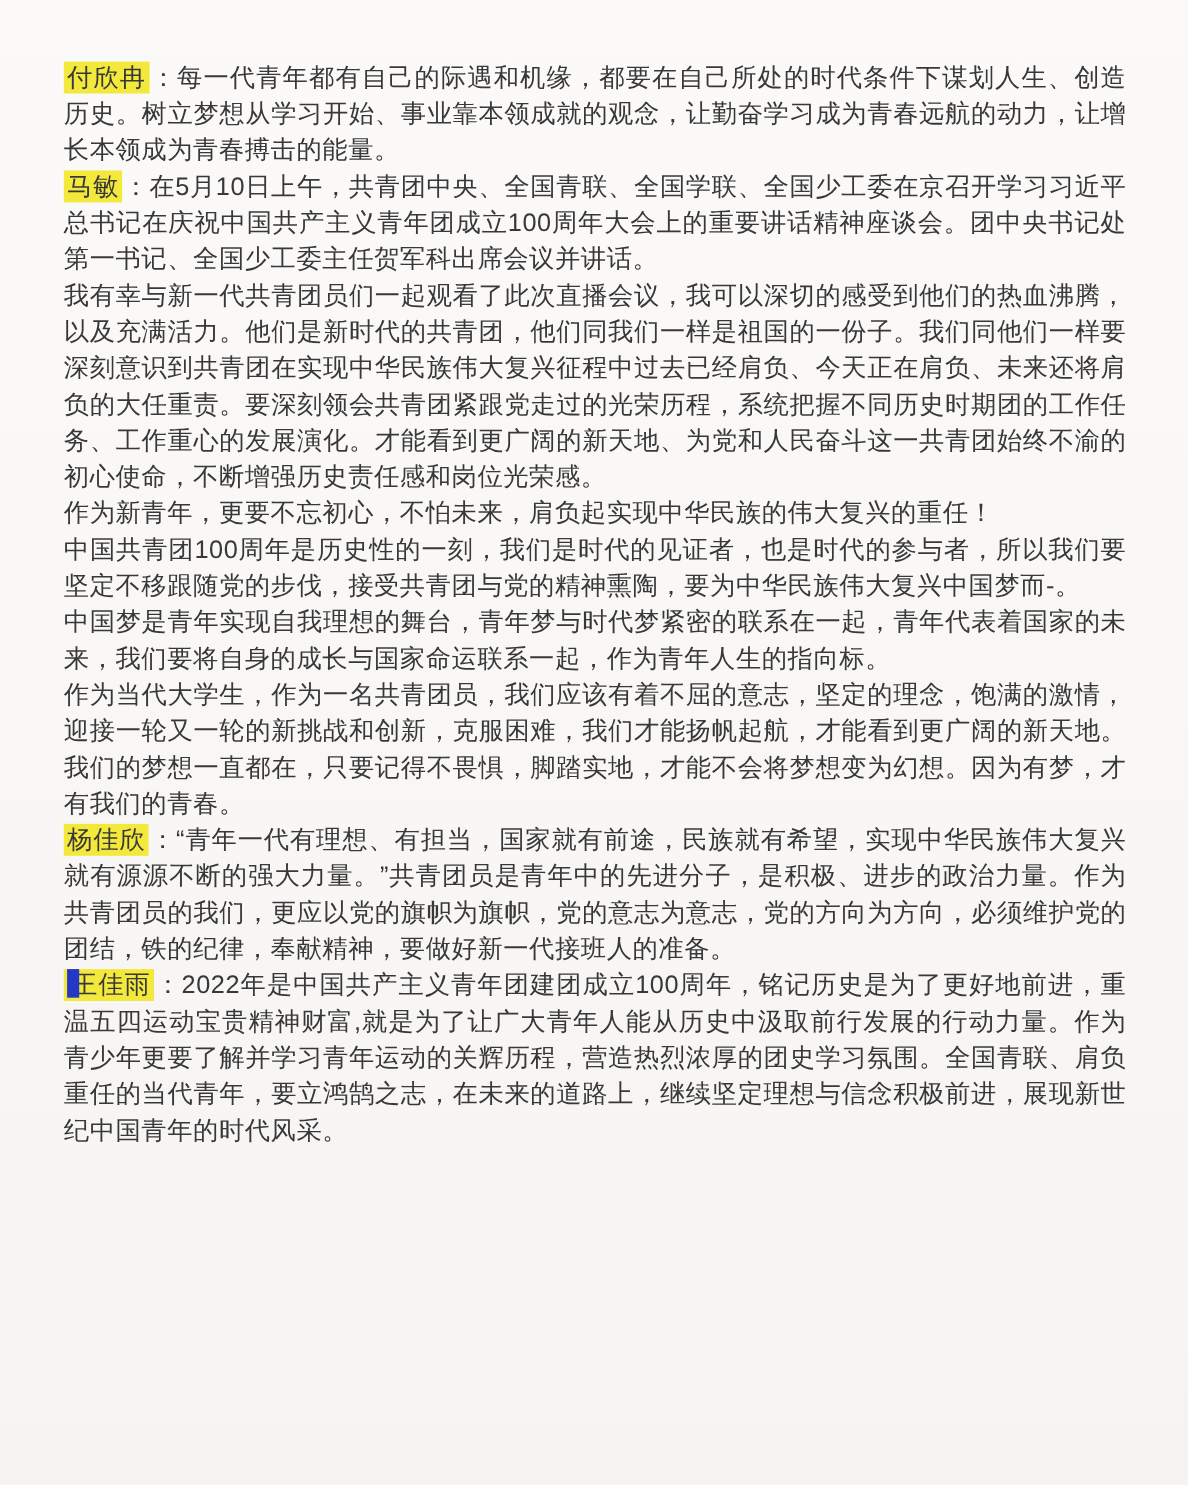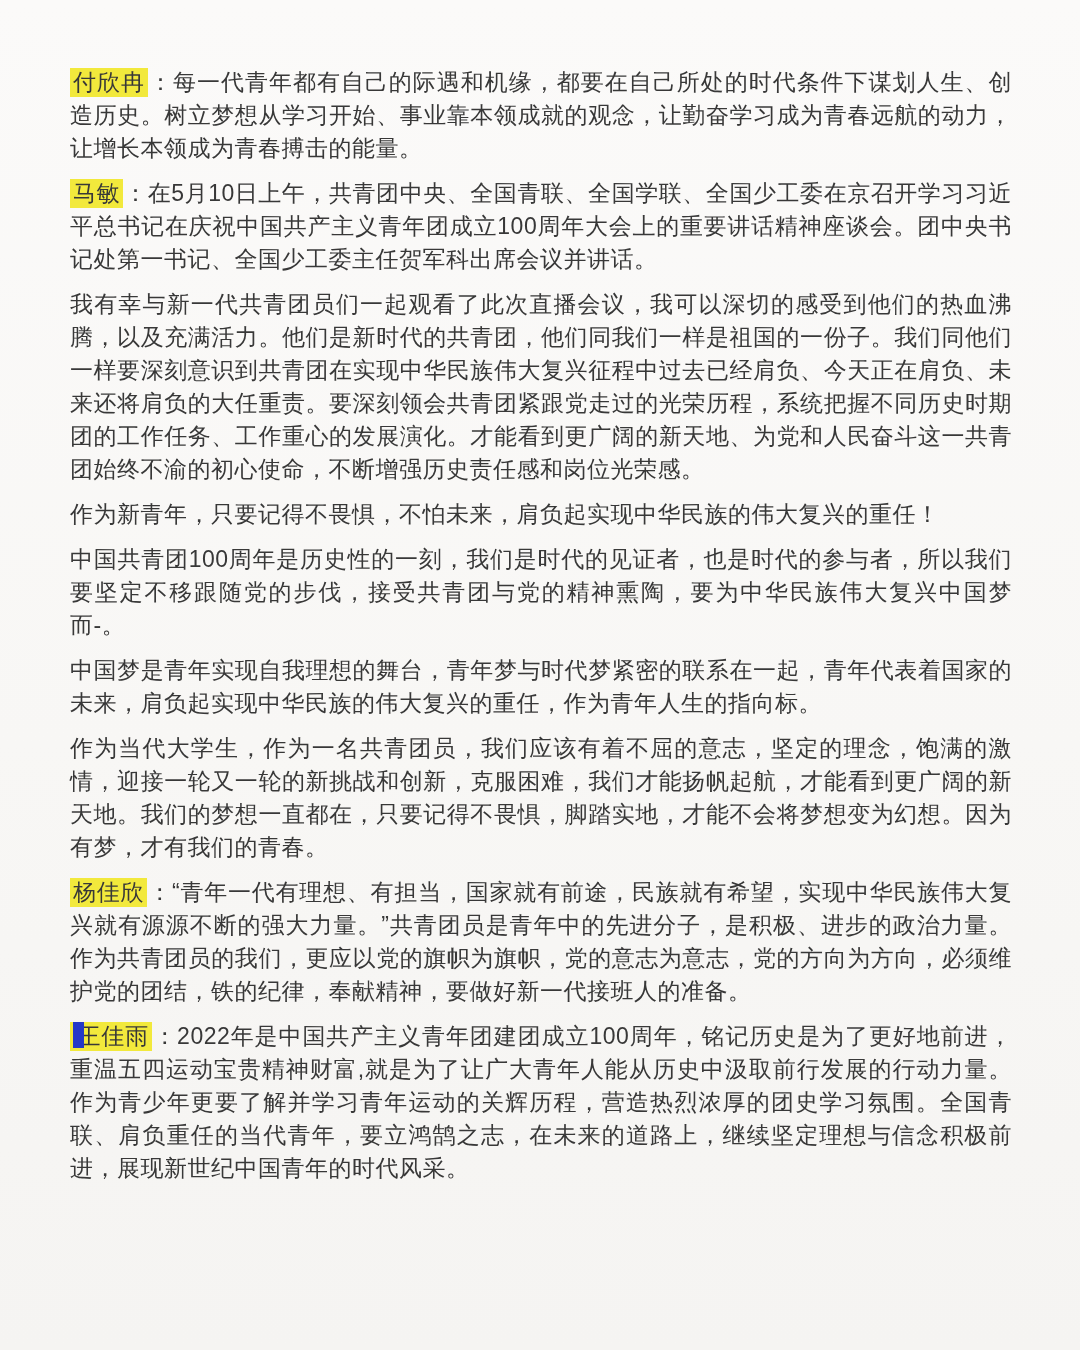--- a/index.html
+++ b/index.html
@@ -14,21 +14,21 @@
     width: 1080px;
     height: 1350px;
     padding: 54px 56px 0 58px;
     font-family: "Liberation Sans", "DejaVu Sans", sans-serif;
     font-size: 23px;
     line-height: 33px;
     color: #383838;
     text-align: justify;
     letter-spacing: 0.5px;
   }
-  .para { margin: 12px; }
+  .para { margin: 0; }
   mark.hl {
     background: #f2e93c;
     color: inherit;
     padding: 1px 3px 2px 3px;
   }
   .colon { padding-left: 1px; }
   .cursor-bar {
     display: inline-block;
     width: 11px;
     height: 26px;
@@ -44,26 +44,26 @@
 
 <div class="page">
 
   <section>
     <p class="para"><mark class="hl"><span>付欣冉</span></mark><span class="colon">：</span><span>每一代青年都有自己的际遇和机缘，都要在自己所处的时代条件下谋划人生、创造历史。树立梦想从学习开始、事业靠本领成就的观念，让勤奋学习成为青春远航的动力，让增长本领成为青春搏击的能量。</span></p>
   </section>
 
   <section>
     <p class="para"><mark class="hl"><span>马敏</span></mark><span class="colon">：</span><span>在5月10日上午，共青团中央、全国青联、全国学联、全国少工委在京召开学习习近平总书记在庆祝中国共产主义青年团成立100周年大会上的重要讲话精神座谈会。团中央书记处第一书记、全国少工委主任贺军科出席会议并讲话。</span></p>
     <p class="para"><span>我有幸与新一代共青团员们一起观看了此次直播会议，我可以深切的感受到他们的热血沸腾，以及充满活力。他们是新时代的共青团，他们同我们一样是祖国的一份子。我们同他们一样要深刻意识到共青团在实现中华民族伟大复兴征程中过去已经肩负、今天正在肩负、未来还将肩负的大任重责。要深刻领会共青团紧跟党走过的光荣历程，系统把握不同历史时期团的工作任务、工作重心的发展演化。才能看到更广阔的新天地、为党和人民奋斗这一共青团始终不渝的初心使命，不断增强历史责任感和岗位光荣感。</span></p>
-    <p class="para"><span>作为新青年，只要记得不畏惧，不怕未来，肩负起实现中华民族的伟大复兴的重任！</span></p>
+    <p class="para"><span>作为新青年，更要不忘初心，不怕未来，肩负起实现中华民族的伟大复兴的重任！</span></p>
   </section>
 
   <section>
     <p class="para"><span>中国共青团100周年是历史性的一刻，我们是时代的见证者，也是时代的参与者，所以我们要坚定不移跟随党的步伐，接受共青团与党的精神熏陶，要为中华民族伟大复兴中国梦而-。</span></p>
-    <p class="para"><span>中国梦是青年实现自我理想的舞台，青年梦与时代梦紧密的联系在一起，青年代表着国家的未来，肩负起实现中华民族的伟大复兴的重任，作为青年人生的指向标。</span></p>
+    <p class="para"><span>中国梦是青年实现自我理想的舞台，青年梦与时代梦紧密的联系在一起，青年代表着国家的未来，我们要将自身的成长与国家命运联系一起，作为青年人生的指向标。</span></p>
   </section>
 
   <section>
     <p class="para"><span>作为当代大学生，作为一名共青团员，我们应该有着不屈的意志，坚定的理念，饱满的激情，迎接一轮又一轮的新挑战和创新，克服困难，我们才能扬帆起航，才能看到更广阔的新天地。我们的梦想一直都在，只要记得不畏惧，脚踏实地，才能不会将梦想变为幻想。因为有梦，才有我们的青春。</span></p>
     <p class="para"><mark class="hl"><span>杨佳欣</span></mark><span class="colon">：</span><span>“青年一代有理想、有担当，国家就有前途，民族就有希望，实现中华民族伟大复兴就有源源不断的强大力量。”共青团员是青年中的先进分子，是积极、进步的政治力量。作为共青团员的我们，更应以党的旗帜为旗帜，党的意志为意志，党的方向为方向，必须维护党的团结，铁的纪律，奉献精神，要做好新一代接班人的准备。</span></p>
   </section>
 
   <section>
     <p class="para"><mark class="hl"><span class="cursor-bar"></span><span>王佳雨</span></mark><span class="colon">：</span><span>2022年是中国共产主义青年团建团成立100周年，铭记历史是为了更好地前进，重温五四运动宝贵精神财富,就是为了让广大青年人能从历史中汲取前行发展的行动力量。作为青少年更要了解并学习青年运动的关辉历程，营造热烈浓厚的团史学习氛围。全国青联、肩负重任的当代青年，要立鸿鹄之志，在未来的道路上，继续坚定理想与信念积极前进，展现新世纪中国青年的时代风采。</span></p>
   </section>

